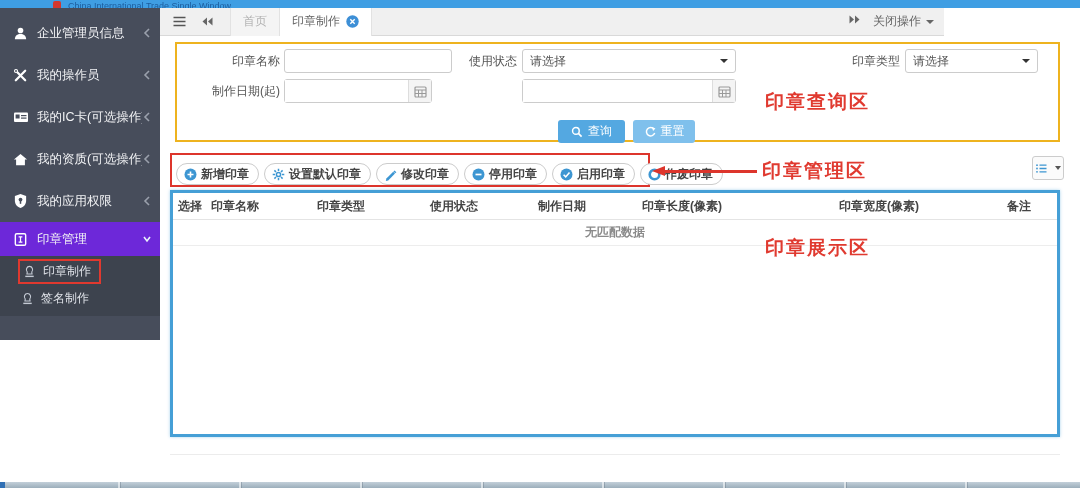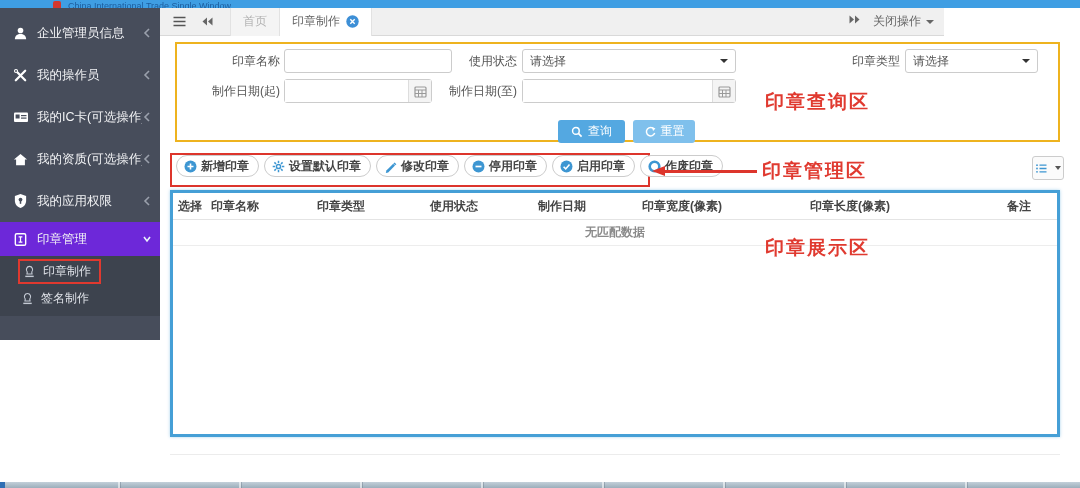--- a/index.html
+++ b/index.html
@@ -51,21 +51,21 @@
   .select .sel-text { flex:1; font-size:12px; color:#555; }
   .select .caret-down { border-top-color:#333; }
   .q-btn { position:absolute; height:23px; border:none; border-radius:3px; color:#fff; font-size:12px; display:flex; align-items:center; justify-content:center; gap:5px; cursor:pointer; }
   #search-btn { left:381px; top:76px; width:67px; background:#54a8e1;font-family:Liberation Mono, monospace; }
   #reset-btn { left:456px; top:76px; width:62px; background:#7fc0ec; }
 
   .annot { position:absolute; color:#e03a30; font-size:19px; font-weight:bold; letter-spacing:2px; white-space:nowrap; }
   #annot-query { left:588px; top:45px; }
 
   
-  #toolbar-box { position:absolute; left:10px; top:145px; width:480px; height:34px; border:2px solid #dd352c; display:flex; align-items:flex-start; padding-left:4px; gap:5px; background:#fff; }
+  #toolbar-box { position:absolute; left:10px; top:145px; width:480px; height:34px; border:2px solid #dd352c; display:flex; align-items:flex-end; padding-left:4px; gap:5px; background:#fff; }
   .pill { height:22px; background:#fff; border:1px solid #ccc; border-radius:12px; display:flex; align-items:center; gap:4px; padding:0 9px 0 7px; font-size:12px; font-weight:bold; color:#444; cursor:pointer; white-space:nowrap; }
   .pill svg { flex:none; }
 
   #manage-arrow { position:absolute; left:492px; top:158px; display:flex; align-items:center; }
   #manage-arrow .arr-head { width:0; height:0; border-top:5px solid transparent; border-bottom:5px solid transparent; border-right:13px solid #dd352c; }
   #manage-arrow .arr-line { width:92px; height:3px; background:#dd352c; }
   #annot-manage { left:602px; top:150px; }
 
   #view-btn { position:absolute; left:872px; top:148px; width:32px; height:24px; background:#fbfbfb; border:1px solid #ccc; border-radius:3px; display:flex; align-items:center; justify-content:center; gap:2px; cursor:pointer; }
   #view-btn .caret-down { border-top-color:#555; border-left-width:3.5px; border-right-width:3.5px; }
@@ -265,21 +265,20 @@
     <div class="date-wrap" style="left:107px; top:35px; width:148px;">
       <input style="">
       <span class="cal-btn">
         <svg width="13" height="13" viewBox="0 0 13 13">
             <rect x="1" y="2" width="11" height="10" rx="1" fill="none" stroke="#999" stroke-width="1.2"></rect>
             <path d="M1 5 h11 M4.5 5 v7 M8 5 v7 M1 8.5 h11" stroke="#999" stroke-width="1"></path>
           </svg>
       </span>
     </div>
 
-    <span class="q-label" style="left:240px; top:35px;">制作日期(至)</span>
     <div class="date-wrap" style="left:345px; top:35px; width:214px;">
       <input style="">
       <span class="cal-btn">
         <svg width="13" height="13" viewBox="0 0 13 13">
             <rect x="1" y="2" width="11" height="10" rx="1" fill="none" stroke="#999" stroke-width="1.2"></rect>
             <path d="M1 5 h11 M4.5 5 v7 M8 5 v7 M1 8.5 h11" stroke="#999" stroke-width="1"></path>
           </svg>
       </span>
     </div>
 
@@ -361,22 +360,22 @@
     <span class="caret-down"></span>
   </button>
 
   <div id="table-box">
     <div id="thead">
       <span class="th c0">选择</span>
       <span class="th c1">印章名称</span>
       <span class="th c2">印章类型</span>
       <span class="th c3">使用状态</span>
       <span class="th c4">制作日期</span>
+      <span class="th c5">印章长度(像素)</span>
       <span class="th c6">印章宽度(像素)</span>
-      <span class="th c5">印章长度(像素)</span>
       <span class="th c7">备注</span>
     </div>
     <div id="empty-row">
       <span>无匹配数据</span>
     </div>
     <span class="annot" id="annot-display">印章展示区</span>
   </div>
 
   <div id="pager-strip"></div>
 </div>

